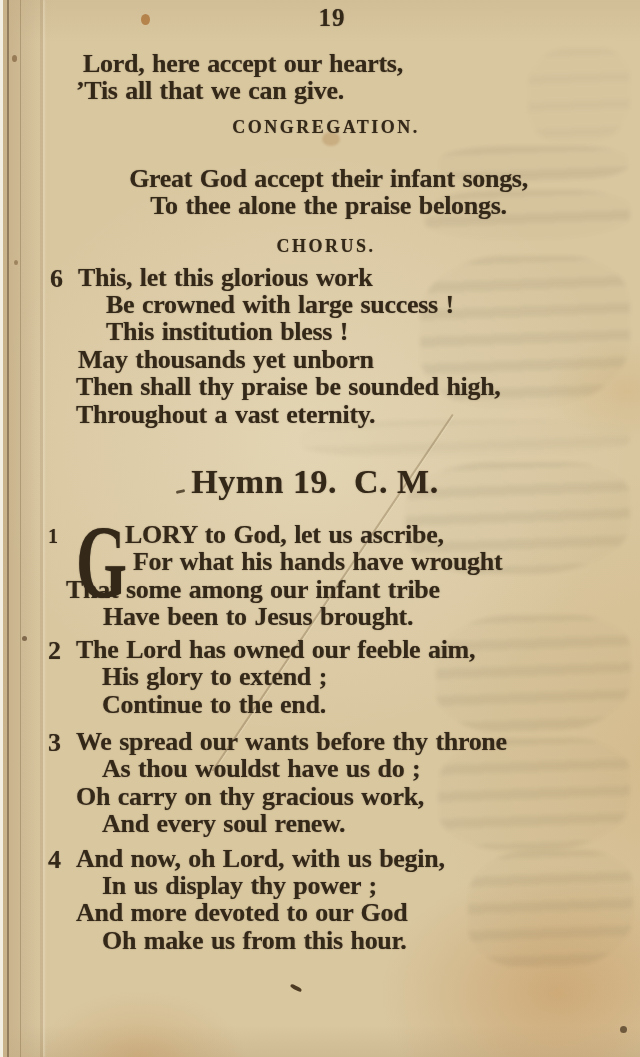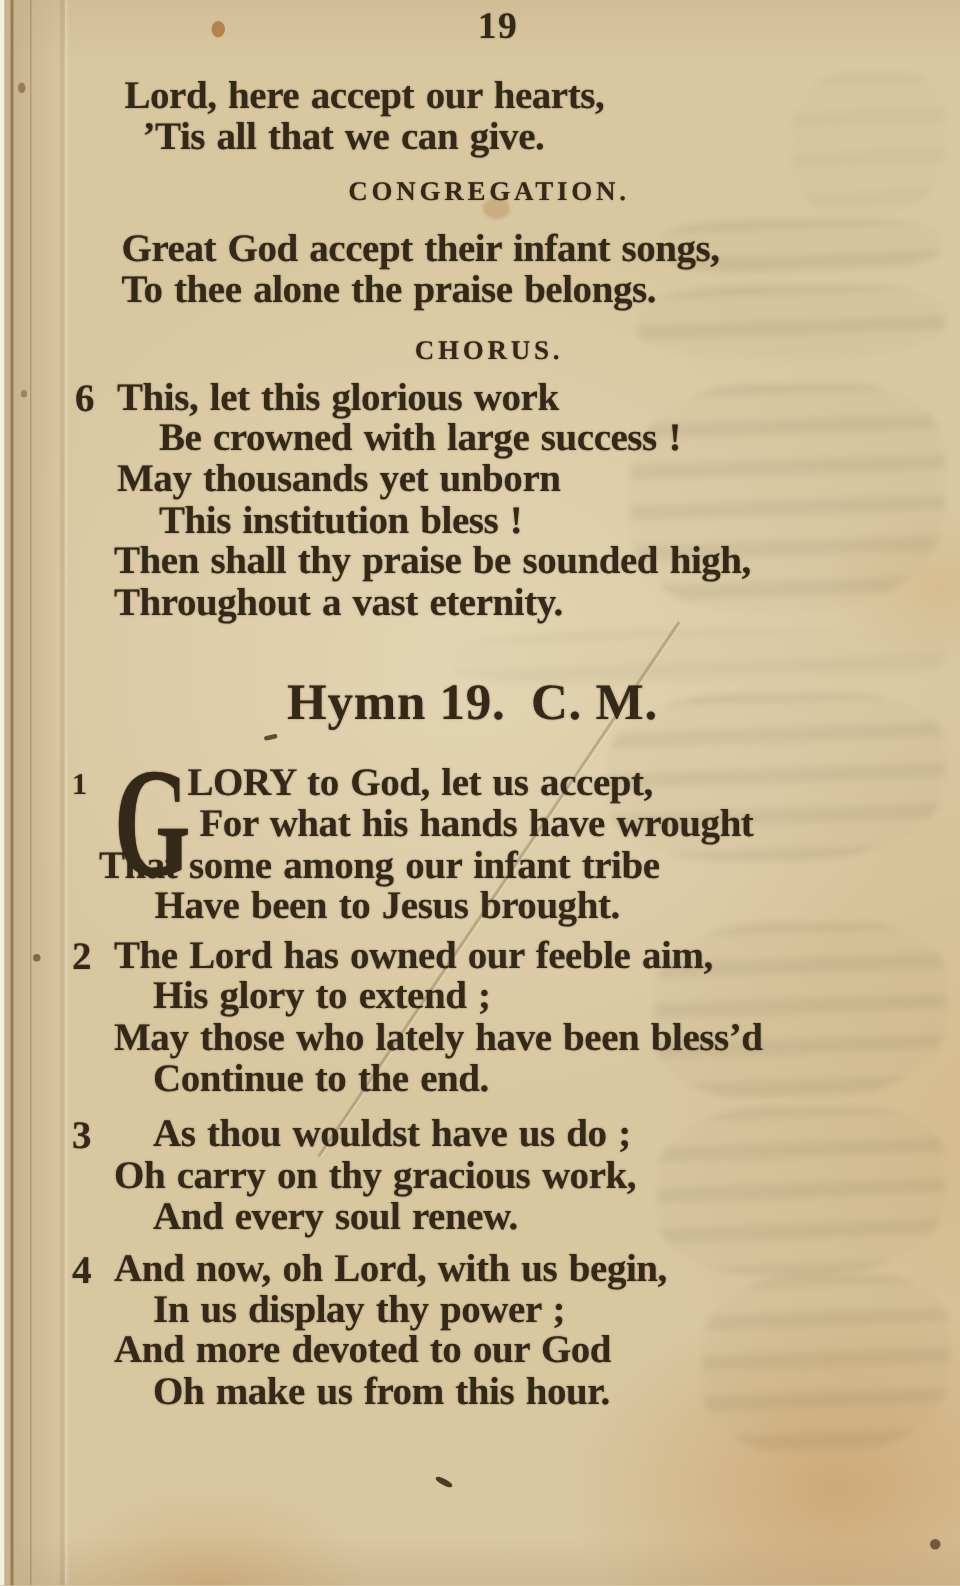--- a/index.html
+++ b/index.html
@@ -27,29 +27,29 @@
     text-shadow:0 0 1.2px rgba(52,40,25,0.55);
   }
   .page-number{
     position:absolute;top:4px;left:12px;width:640px;text-align:center;
     font-size:25px;font-weight:700;letter-spacing:1px;
     text-shadow:0 0 1.2px rgba(52,40,25,0.5);
   }
   .stanza{position:relative;margin:0;}
   .m-intro{margin-top:49px;}
   .m-cong{margin-top:12px;}
-  .m-couplet{margin-top:15px;}
+  .m-couplet{margin-top:28px;text-align:center;}
   .m-chorus{margin-top:16px;}
   .m-v6{margin-top:8px;}
   .m-title{margin-top:36px;}
   .m-v1{margin-top:15px;}
   .m-v2{margin-top:5px;}
   .m-v3{margin-top:10px;}
   .m-v4{margin-top:7px;}
-  .ml7{margin-left:7px;}   .ml19{margin-left:19px;}
+  .ml7{margin-left:7px;}   .ml19{}
   .ml5{margin-left:5px;}   .ml2{margin-left:2px;}
   .in30{padding-left:30px;} .in26{padding-left:26px;} .in27{padding-left:27px;}
   .out10{margin-left:-10px;}
   .pl49{padding-left:49px;} .pl57{padding-left:57px;}
   .section-heading{
     text-align:center;font-size:18px;font-weight:700;letter-spacing:2.5px;
     line-height:20px;text-shadow:0 0 1px rgba(52,40,25,0.5);
   }
   .hymn-title-row{
     text-align:center;padding-right:22px;line-height:36px;white-space:nowrap;
@@ -134,49 +134,49 @@
     <div class="stanza m-couplet">
       <div class="line ml5">Great God accept their infant songs,</div>
       <div class="line ml5">To thee alone the praise belongs.</div>
     </div>
 
     <div class="section-heading m-chorus">CHORUS.</div>
     <div class="stanza m-v6">
       <span class="vnum" style="left:-26px;">6</span>
       <div class="line ml2">This, let this glorious work</div>
       <div class="line in30">Be crowned with large success !</div>
+      <div class="line in30">This institution bless !</div>
       <div class="line ml2">May thousands yet unborn</div>
-      <div class="line in30">This institution bless !</div>
       <div class="line">Then shall thy praise be sounded high,</div>
       <div class="line">Throughout a vast eternity.</div>
     </div>
 
     <div class="hymn-title-row m-title">
       <span class="hymn-title">Hymn 19.</span><span class="hymn-meter">C. M.</span>
     </div>
 
     <div class="stanza m-v1">
       <span class="vnum vnum-sm">1</span>
       <span class="dropcap">G</span>
-      <div class="line pl49">LORY to God, let us accept,</div>
+      <div class="line pl49">LORY to God, let us ascribe,</div>
       <div class="line pl57">For what his hands have wrought</div>
       <div class="line out10">That some among our infant tribe</div>
       <div class="line in27">Have been to Jesus brought.</div>
     </div>
 
     <div class="stanza m-v2">
       <span class="vnum">2</span>
       <div class="line">The Lord has owned our feeble aim,</div>
       <div class="line in26">His glory to extend ;</div>
-      <div class="line">May those who lately have been bless’d</div>
       <div class="line in26">Continue to the end.</div>
     </div>
 
     <div class="stanza m-v3">
       <span class="vnum">3</span>
+      <div class="line">We spread our wants before thy throne</div>
       <div class="line in26">As thou wouldst have us do ;</div>
       <div class="line">Oh carry on thy gracious work,</div>
       <div class="line in26">And every soul renew.</div>
     </div>
 
     <div class="stanza m-v4">
       <span class="vnum">4</span>
       <div class="line">And now, oh Lord, with us begin,</div>
       <div class="line in26">In us display thy power ;</div>
       <div class="line">And more devoted to our God</div>

